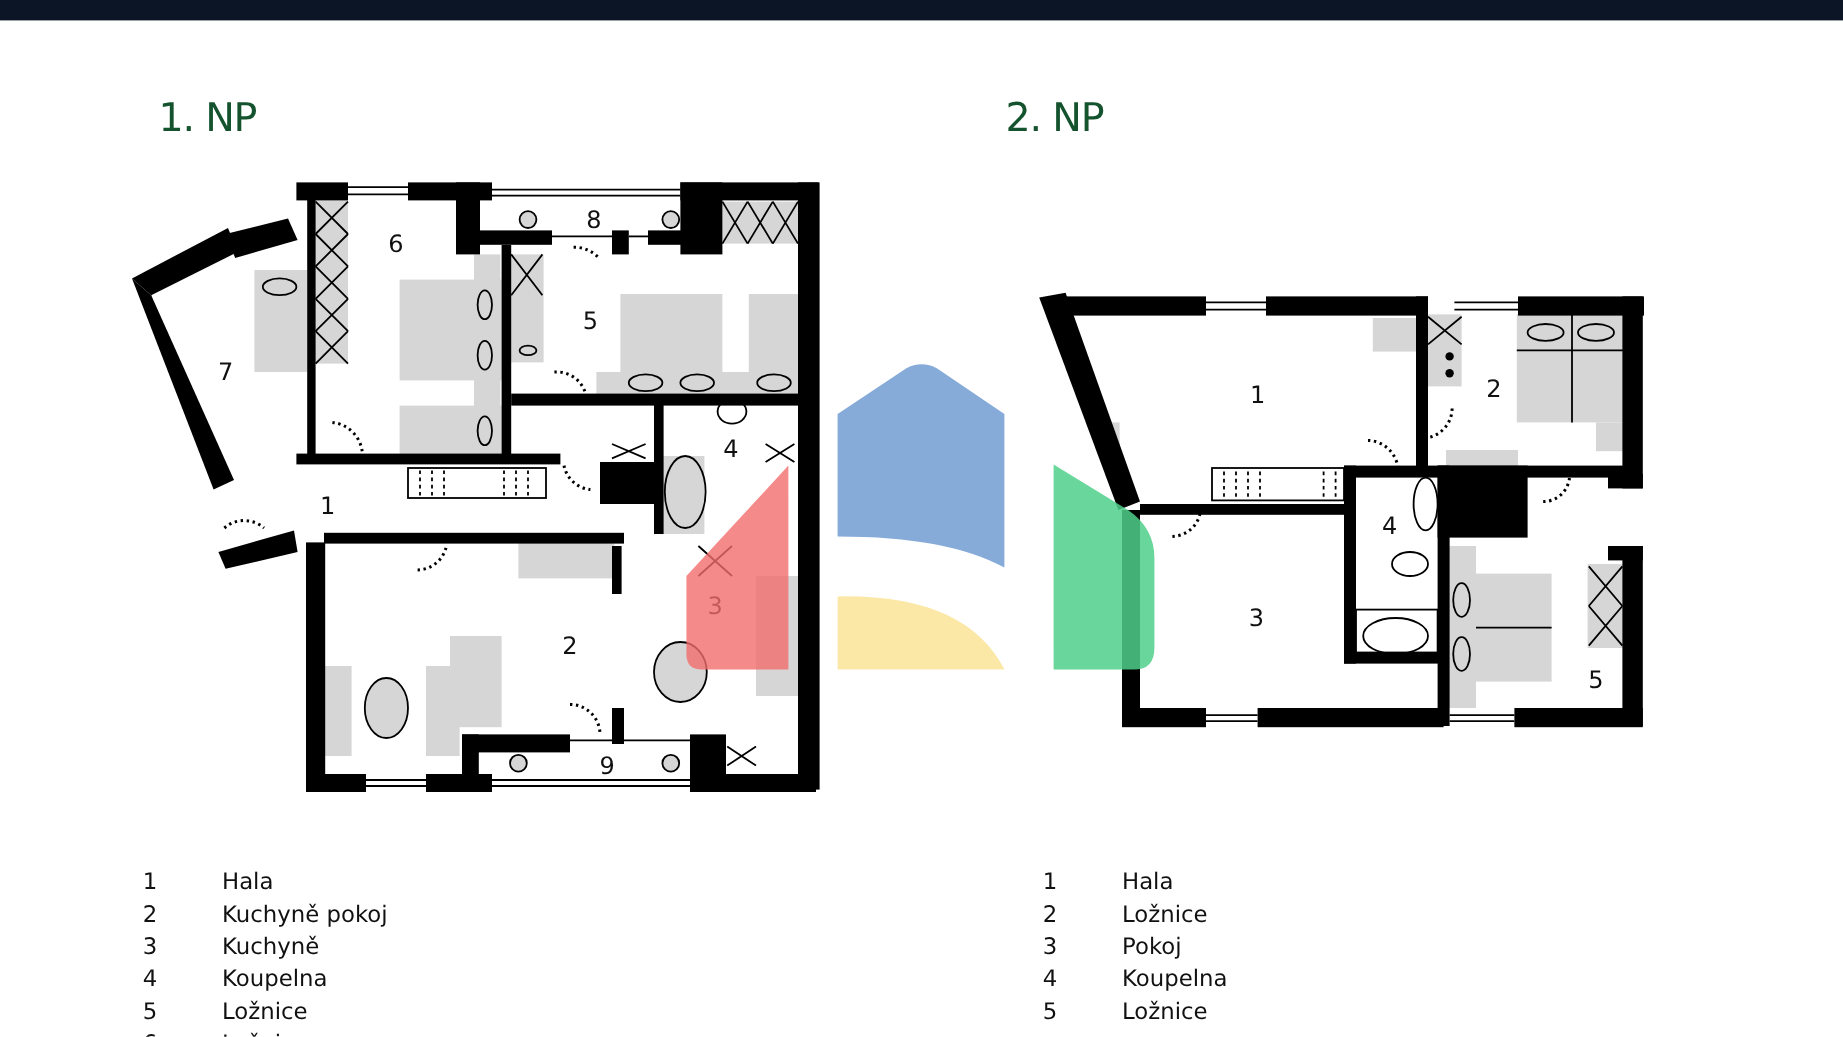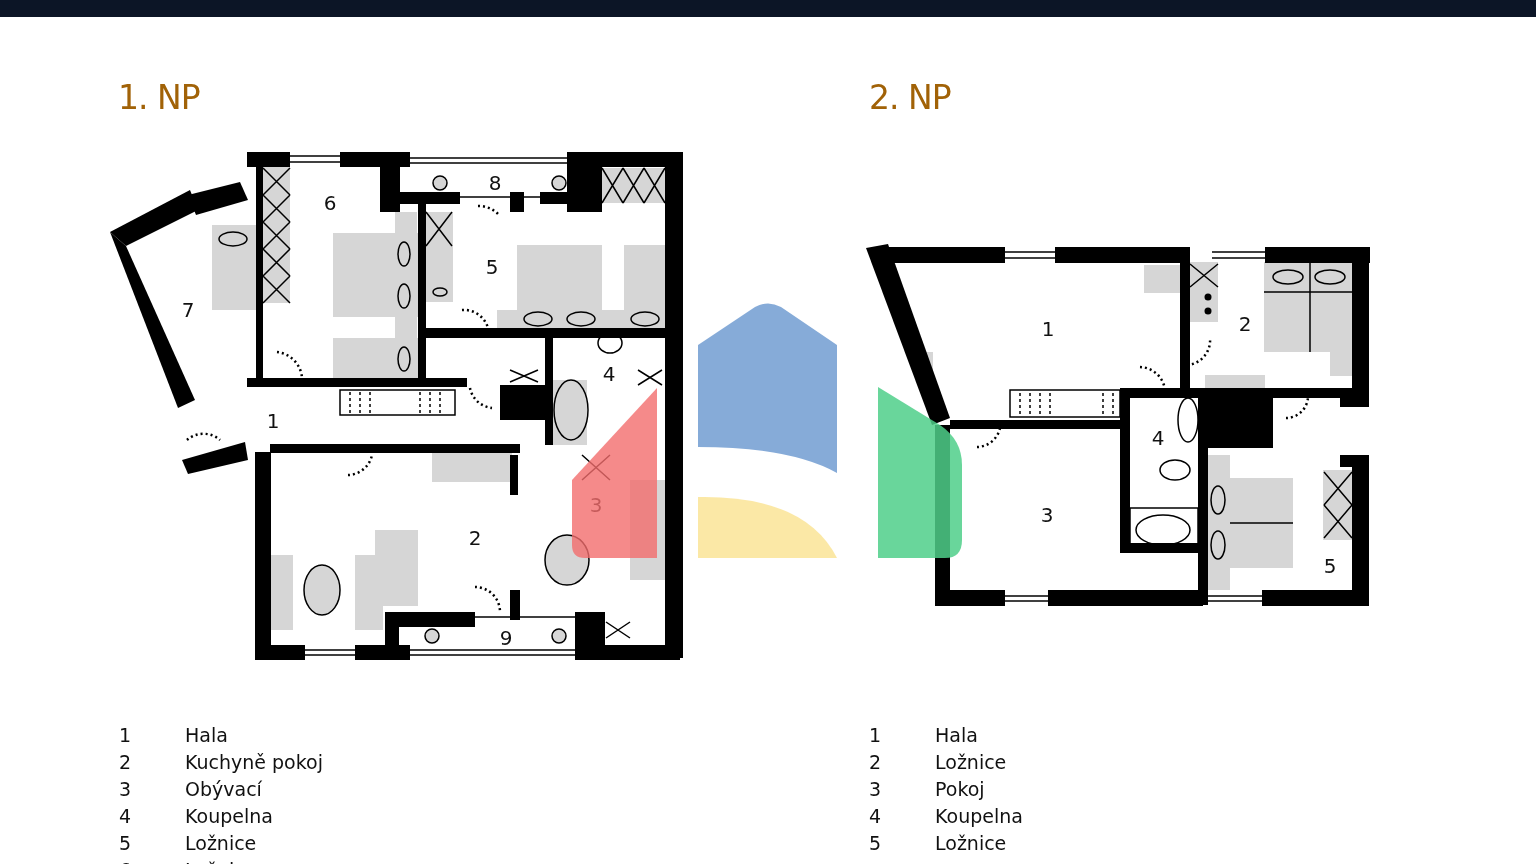--- a/index.html
+++ b/index.html
@@ -1,32 +1,32 @@
 <!DOCTYPE html>
 <html><head>
 <meta charset="utf-8">
 <style>
   html, body { margin:0; padding:0; }
   body { width:1536px; height:864px; overflow:hidden; background:#ffffff; position:relative; font-family:"DejaVu Sans", sans-serif; color:#111; }
   .topbar { position:absolute; left:0; top:0; width:1536px; height:17px; background:#0c1526; }
-  .floor-title { position:absolute; top:78px; font-size:33px; letter-spacing:-1px; color:#a16207; font-family:"DejaVu Sans", sans-serif; }
+  .floor-title { position:absolute; top:78px; font-size:33px; letter-spacing:-1px; color:#14532d; font-family:"DejaVu Sans", sans-serif;margin-left:14px; }
   .plan { position:absolute; left:0; top:0; }
   .legend { position:absolute; top:722px; font-size:19px; line-height:27px; }
   .legend .row { display:flex; height:27px; white-space:nowrap; }
   .legend .num { width:66px; }
   .logo { position:absolute; left:0; top:0; pointer-events:none; }
   .watermark { position:absolute; left:455px; top:398px; font-size:64px; color:rgba(255,255,255,0.55); letter-spacing:2px; font-family:"DejaVu Sans", sans-serif; pointer-events:none; }
 </style>
 </head>
 <body>
 
 <div class="topbar"></div>
 
 <div class="floor-title" style="left:118px">1. NP</div>
-<div class="floor-title" style="left:869px">2. NP</div>
+<div class="floor-title" style="left:824px">2. NP</div>
 
 <svg class="plan" width="1536" height="864">
   <g fill="#d6d6d6" stroke="none">
     <rect x="212" y="225" width="44" height="85"></rect>
     <rect x="262" y="167" width="28" height="136"></rect>
     <rect x="333" y="233" width="85" height="84"></rect>
     <rect x="333" y="338" width="85" height="42"></rect>
     <rect x="395" y="212" width="22" height="170"></rect>
     <rect x="425" y="212" width="28" height="90"></rect>
     <rect x="517" y="245" width="85" height="85"></rect>
@@ -249,21 +249,21 @@
   <div class="row">
       <span class="num">1</span>
       <span>Hala</span>
     </div>
   <div class="row">
       <span class="num">2</span>
       <span>Kuchyně pokoj</span>
     </div>
   <div class="row">
       <span class="num">3</span>
-      <span>Obývací</span>
+      <span>Kuchyně</span>
     </div>
   <div class="row">
       <span class="num">4</span>
       <span>Koupelna</span>
     </div>
   <div class="row">
       <span class="num">5</span>
       <span>Ložnice</span>
     </div>
   <div class="row">

